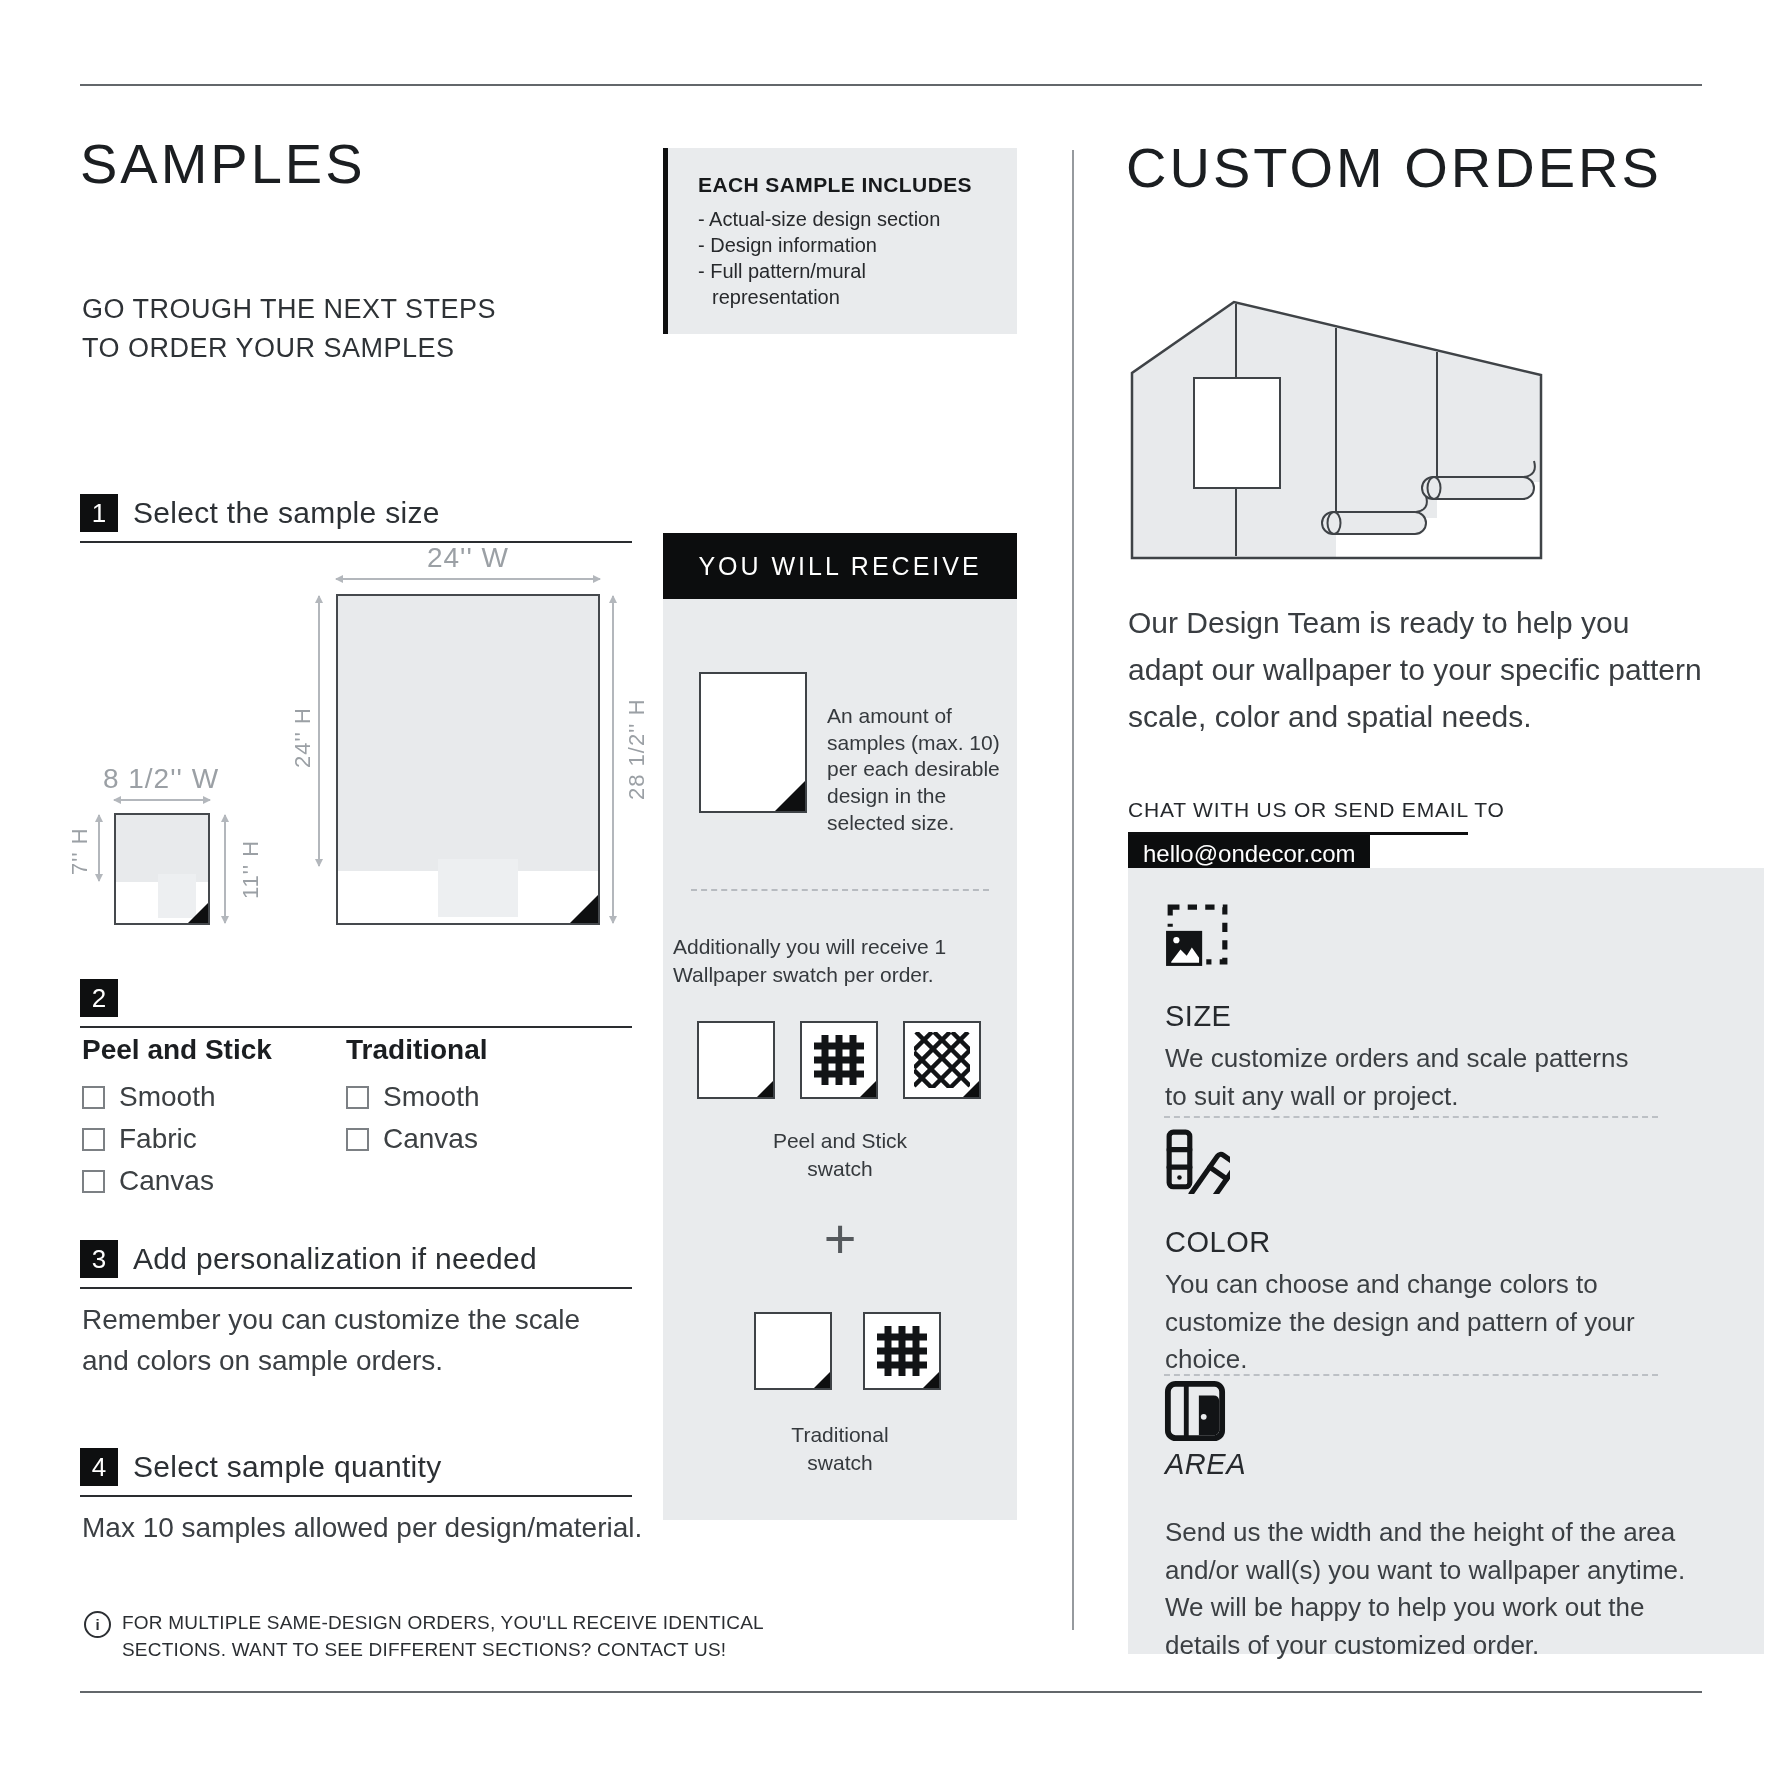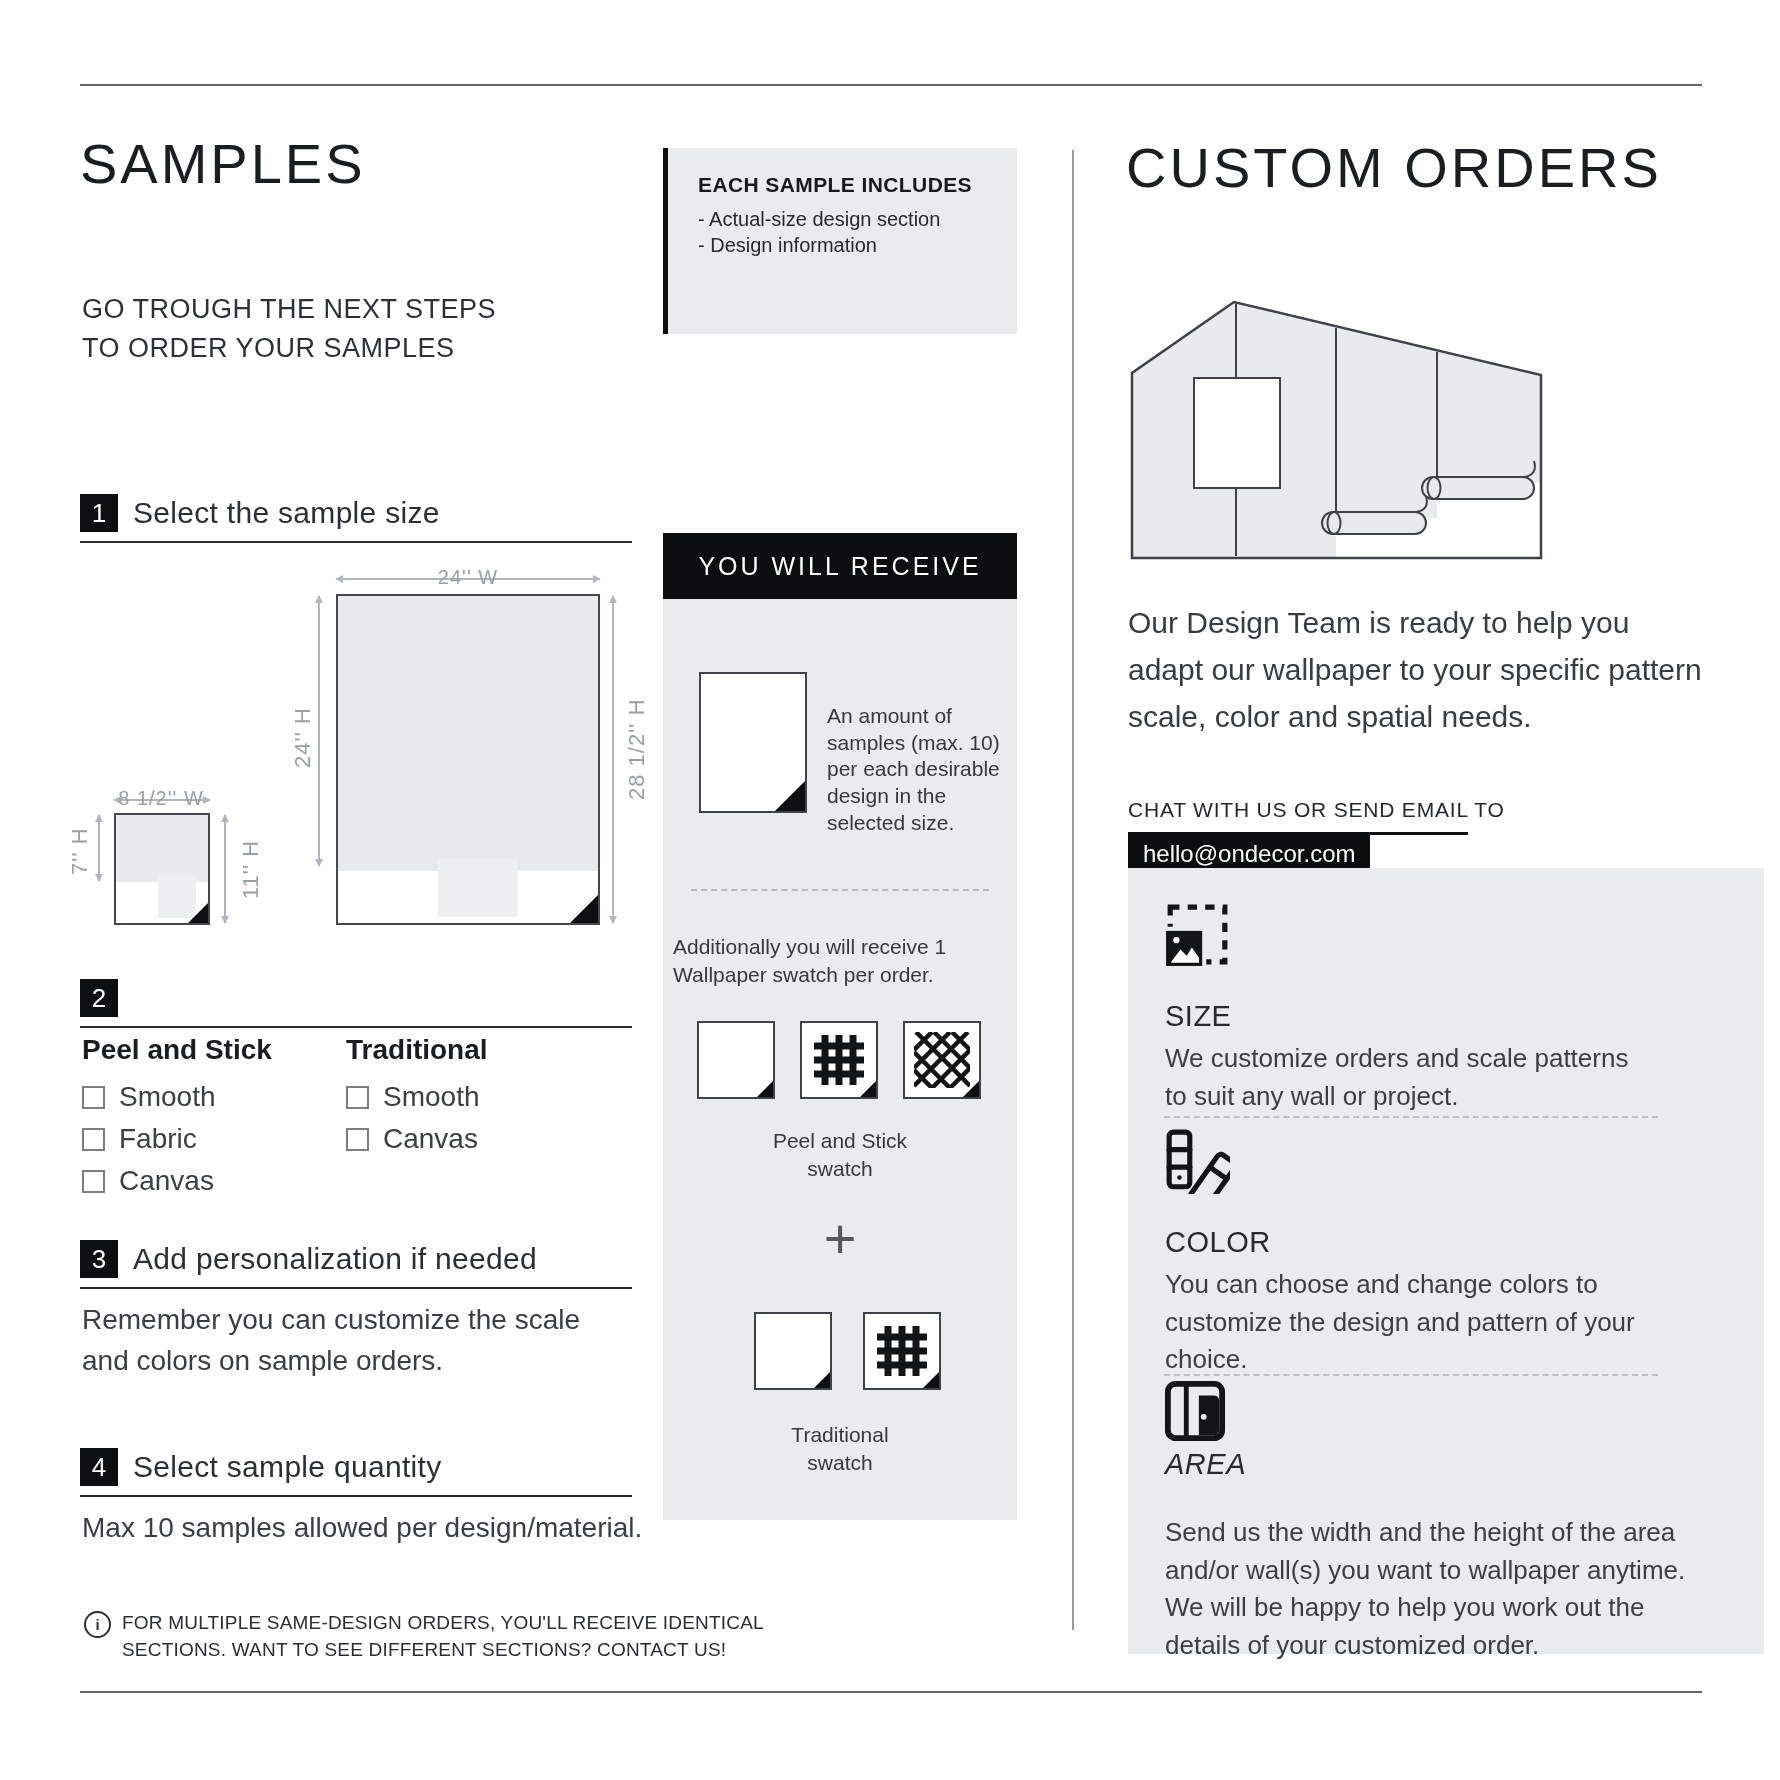--- a/index.html
+++ b/index.html
@@ -57,21 +57,21 @@
   .dim-h { position:absolute; height:0; border-top:2px solid #b3b7bc; }
   .dim-h::before { content:""; position:absolute; left:-1px; top:-5px;
     border-top:4px solid transparent; border-bottom:4px solid transparent; border-right:8px solid #b3b7bc; }
   .dim-h::after { content:""; position:absolute; right:-1px; top:-5px;
     border-top:4px solid transparent; border-bottom:4px solid transparent; border-left:8px solid #b3b7bc; }
   .dim-v { position:absolute; width:0; border-left:2px solid #b3b7bc; }
   .dim-v::before { content:""; position:absolute; top:-1px; left:-5px;
     border-left:4px solid transparent; border-right:4px solid transparent; border-bottom:8px solid #b3b7bc; }
   .dim-v::after { content:""; position:absolute; bottom:-1px; left:-5px;
     border-left:4px solid transparent; border-right:4px solid transparent; border-top:8px solid #b3b7bc; }
-  .dim-label { position:absolute; font-size:20px; color:#9ba0a5; letter-spacing:1px; text-align:center;margin-top:24px; }
+  .dim-label { position:absolute; font-size:28px; color:#9ba0a5; letter-spacing:1px; text-align:center; }
   .vlabel { position:absolute; white-space:nowrap; transform:rotate(-90deg); transform-origin:0 0;
     font-size:22px; color:#9ba0a5; letter-spacing:1px; }
 
   
   .mat-col { position:absolute; top:1034px; }
   .mat-col1 { left:82px; } .mat-col2 { left:318px;margin-left:28px; }
   .mat-title { font-size:28px; font-weight:700; color:#1b1e21; margin-bottom:15px; }
   .mat-opt { display:flex; align-items:center; gap:14px; font-size:28px; color:#3c4043; margin-bottom:10px; }
   .checkbox { width:19px; height:19px; border:2px solid #7c8084; background:#fff; flex:0 0 auto; }
 
@@ -132,20 +132,21 @@
   <div class="col-divider"></div>
 
   <div class="big-title samples-title">SAMPLES</div>
   <div class="samples-intro">GO TROUGH THE NEXT STEPS
 TO ORDER YOUR SAMPLES</div>
 
   <div class="includes-box">
     <div class="includes-title">EACH SAMPLE INCLUDES</div>
     <div class="includes-item">- Actual-size design section</div>
     <div class="includes-item">- Design information</div>
+    <div class="includes-item">- Full pattern/mural representation</div>
   </div>
 
   <div class="step step1">
     <div class="step-num">1</div>
     <div class="step-title">Select the sample size</div>
   </div>
 
   <div class="sheet sheet-large">
     <div class="strip"></div>
     <div class="chip"></div>

